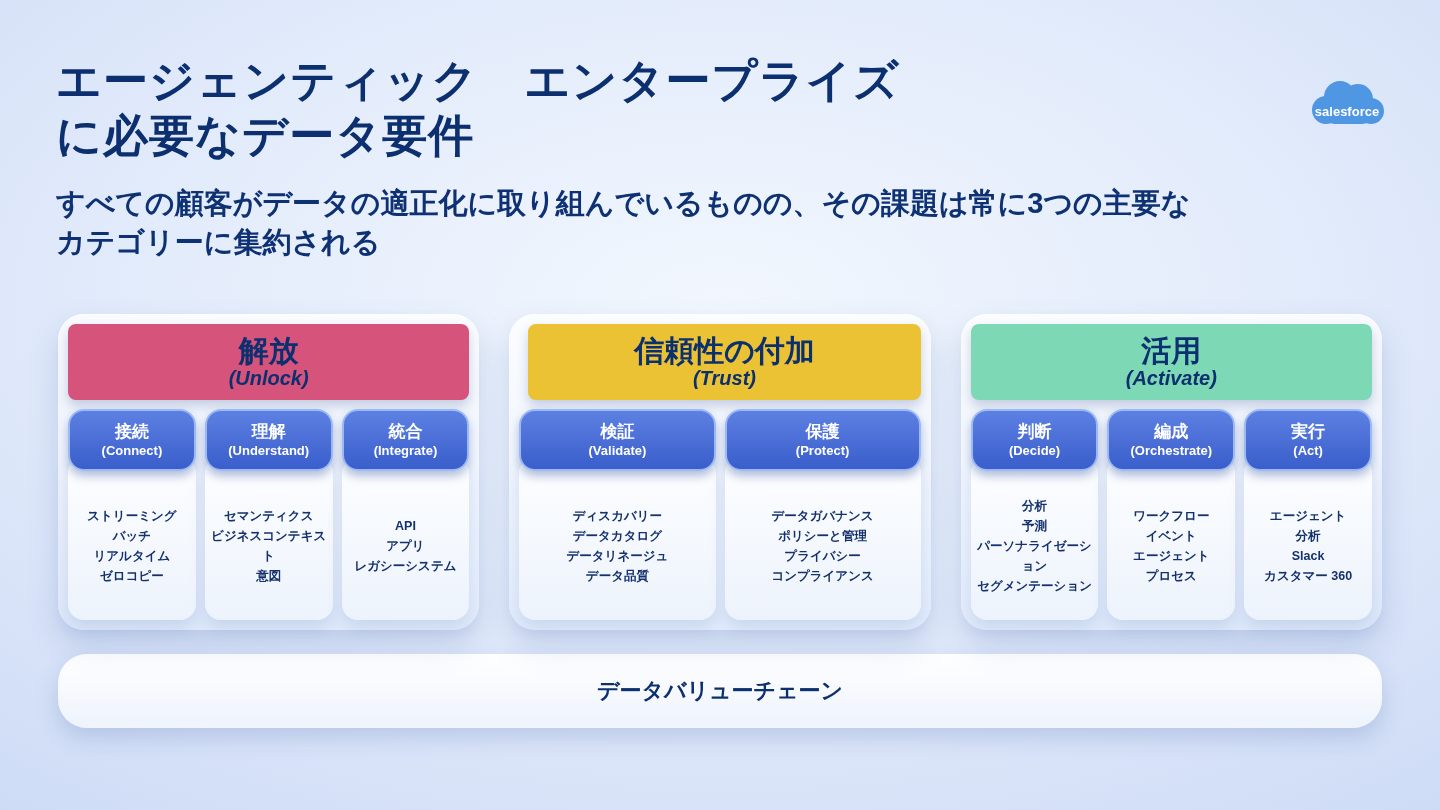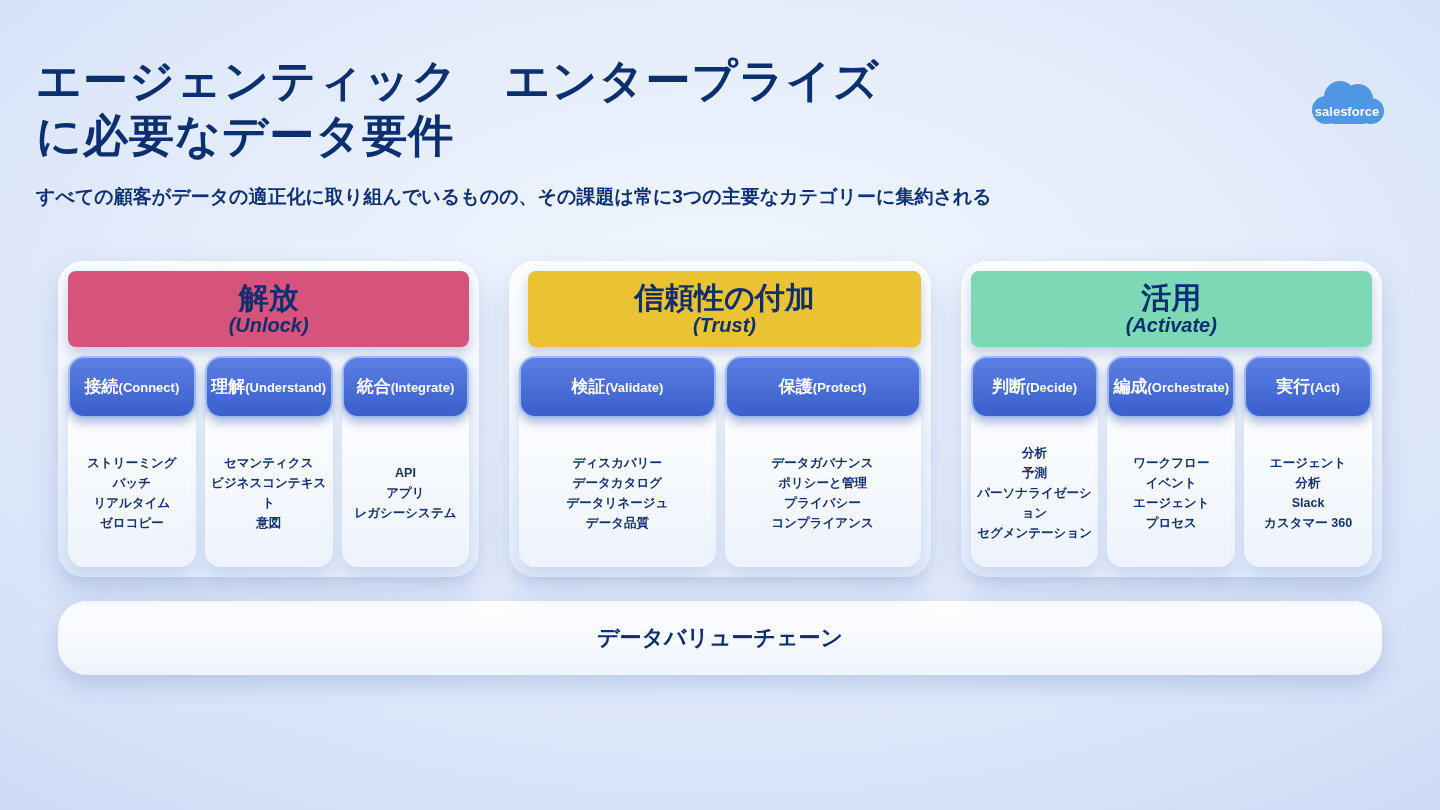--- a/index.html
+++ b/index.html
@@ -9,31 +9,31 @@
     color: #0c2f6f;
   }
   .slide {
     position: relative;
     width: 1440px;
     height: 810px;
     overflow: hidden;
     background:
       radial-gradient(120% 120% at 50% 38%, #f2f7fe 0%, #e2ebfb 35%, #cfdcf6 65%, #b6c9ee 100%);
   }
-  .header-block { padding: 54px 72px 0 36px; }
+  .header-block { padding: 54px 72px 0 56px; }
   .page-title {
     font-size: 45px;
     font-weight: 800;
     line-height: 1.22;
     letter-spacing: 1px;
     color: #0c2f6f;
   }
   .page-subtitle {
     margin-top: 20px;
-    font-size: 19px;
+    font-size: 29px;
     font-weight: 700;
     line-height: 1.35;
     max-width: 1160px;
     color: #0e3173;
   }
   .logo {
     position: absolute;
     top: 74px;
     right: 52px;
     width: 84px;
@@ -83,21 +83,21 @@
   .pill {
     position: relative;
     z-index: 2;
     height: 62px;
     border-radius: 16px;
     background: linear-gradient(180deg, #5c80e2 0%, #3a5ecb 100%);
     border: 2px solid #9db9f2;
     box-shadow: 0 5px 10px rgba(40,70,150,0.35);
     color: #ffffff;
     display: flex;
-    flex-direction: row;
+    flex-direction: column;
     align-items: center;
     justify-content: center;
   }
   .pill-jp { font-size: 17px; font-weight: 800; line-height: 1.2; }
   .pill-en { font-size: 13px; font-weight: 700; text-align: center; }
   .group-body {
     position: relative;
     z-index: 1;
     flex: 1;
     margin-top: -14px;

